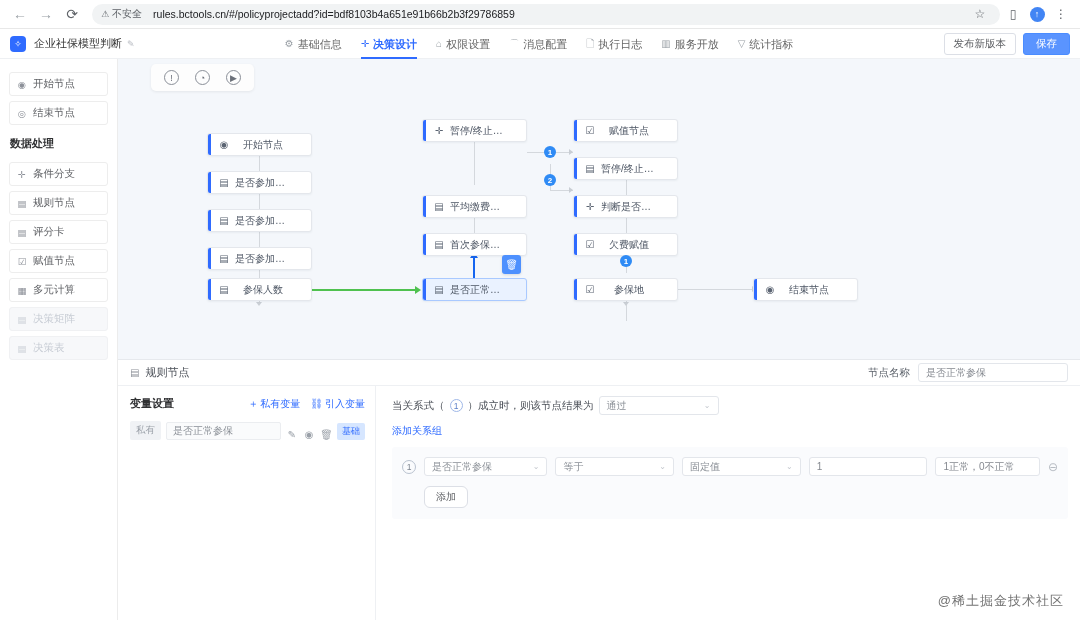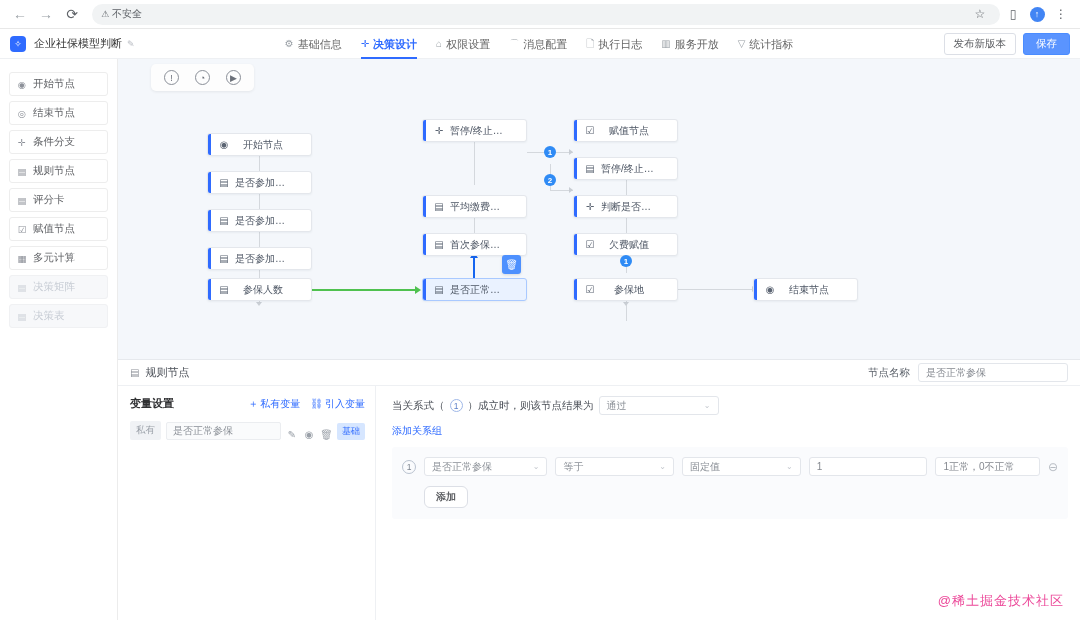--- a/index.html
+++ b/index.html
@@ -204,40 +204,41 @@
   .cond-row{display:flex;align-items:center;gap:8px;}
   .cond-idx{
     width:14px;height:14px;border-radius:50%;border:1px solid #b9c2cf;color:#7b838f;
     display:flex;align-items:center;justify-content:center;font-size:8.5px;flex:0 0 14px;
   }
   .sel.c1{width:130px;} .sel.c2{width:125px;} .sel.c3{width:125px;}
   .inp.c4{width:125px;} .inp.c5{width:110px;}
   .minus{color:#b6bbc2;font-size:12px;}
   .btn-add{
     margin-top:10px;margin-left:22px;border:1px solid #dcdfe6;border-radius:6px;
-    background:#fff;font-size:10px;color:#606266;padding:3px 11px;display:inline-block;font-weight:bold;
+    background:#fff;font-size:10px;color:#606266;padding:3px 11px;display:inline-block;
   }
 
   .watermark{
-    position:absolute;right:16px;bottom:10px;font-size:13px;color:#ec4899;
+    position:absolute;right:16px;bottom:10px;font-size:13px;color:#737373;
     letter-spacing:1px;
   }
 </style>
 </head>
 <body>
 
 <div class="browser-bar">
   <div class="nav-btn dim">←</div>
   <div class="nav-btn dim">→</div>
   <div class="nav-btn">⟳</div>
   <div class="omnibox">
     <span class="not-secure">
       <span class="warn-tri">⚠</span>
       <span>不安全</span>
     </span>
+    <span class="url">rules.bctools.cn/#/policyprojectadd?id=bdf8103b4a651e91b66b2b3f29786859</span>
     <span class="omni-right">
       <span class="icon-btn">☆</span>
     </span>
   </div>
   <div class="icon-btn">▯</div>
   <div class="icon-btn">
     <span class="avatar-chip">↑</span>
   </div>
   <div class="icon-btn">⋮</div>
 </div>
@@ -289,20 +290,21 @@
   <div class="sidebar">
     <div class="side-item">
       <span class="sico">◉</span>
       <span>开始节点</span>
     </div>
     <div class="side-item">
       <span class="sico">◎</span>
       <span>结束节点</span>
     </div>
 
+    <div class="side-group-title">数据处理</div>
     <div class="side-item">
       <span class="sico">✛</span>
       <span>条件分支</span>
     </div>
     <div class="side-item">
       <span class="sico">▤</span>
       <span>规则节点</span>
     </div>
     <div class="side-item">
       <span class="sico">▤</span>

